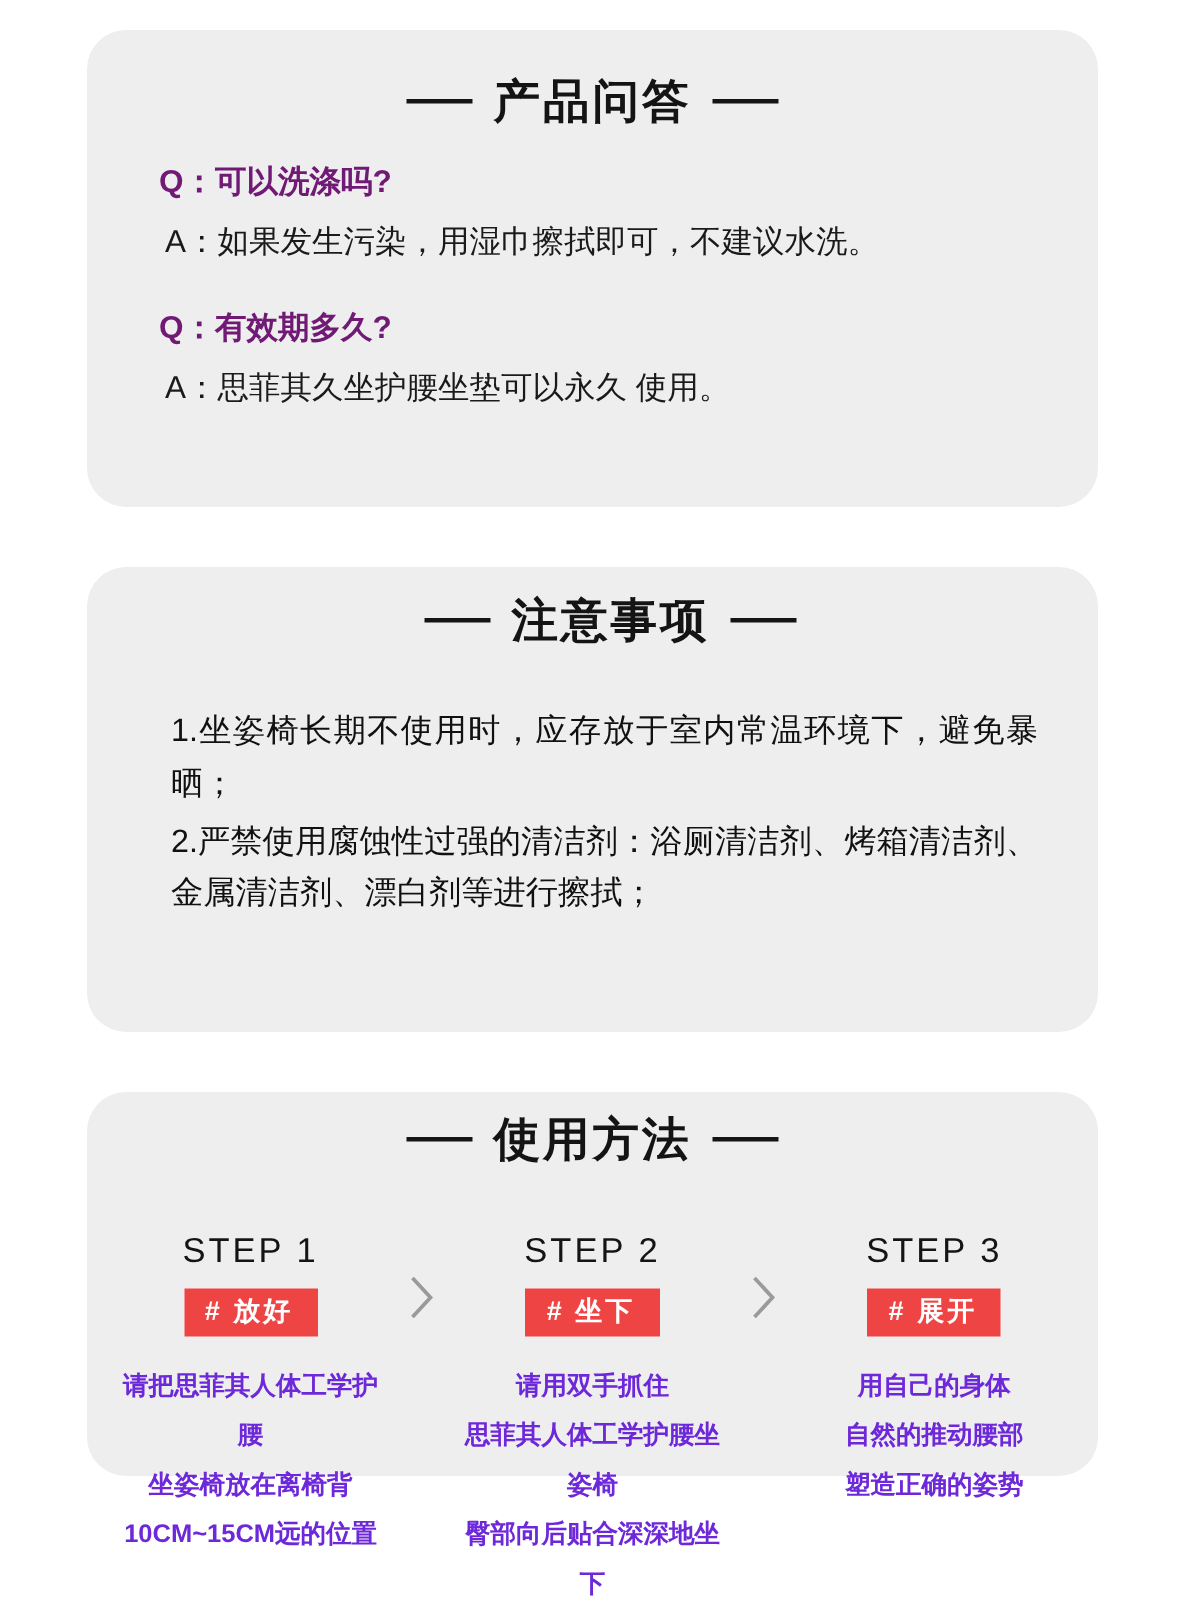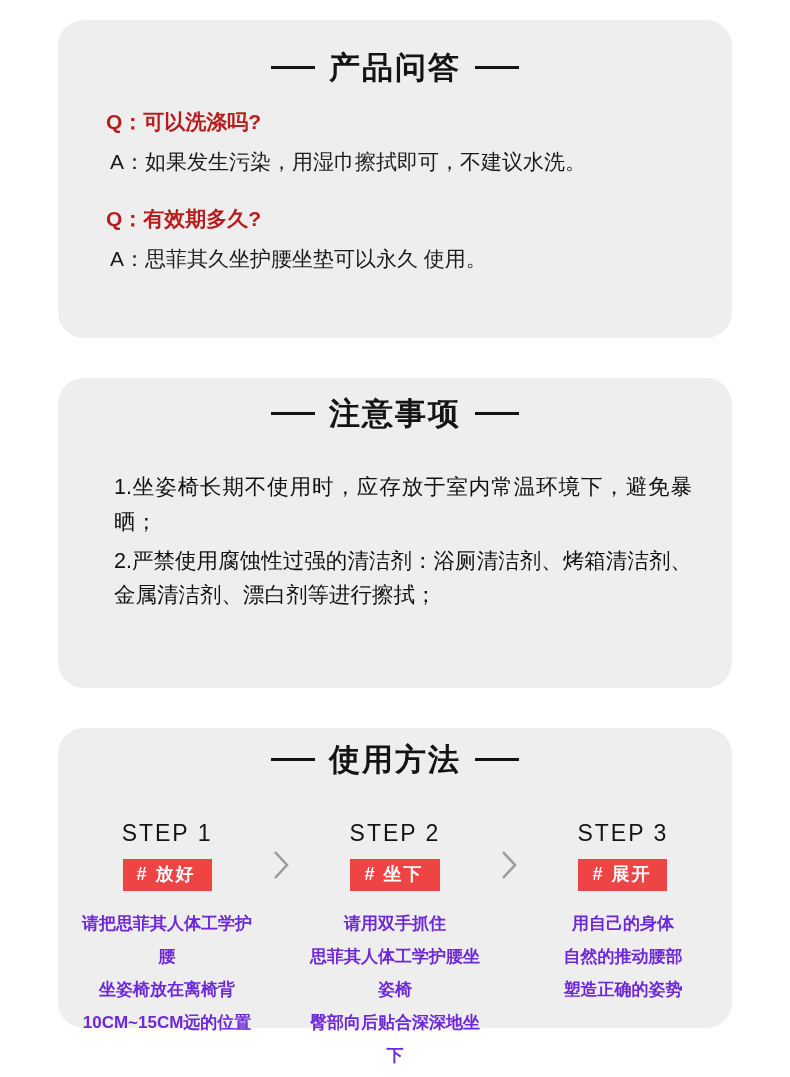--- a/index.html
+++ b/index.html
@@ -25,21 +25,21 @@
   .section {
     position: absolute;
     left: 58px;
     width: 674px;
     box-sizing: border-box;
     background: #eeeeee;
     border-radius: 26px;
   }
   .section.qa     { top: 20px;  height: 318px; }
   .section.notice { top: 378px; height: 310px; }
-  .section.usage  { top: 728px; height: 300px; }
+  .section.usage  { top: 728px; height: 256px; }
 
   
   .heading {
     position: absolute;
     left: 0;
     width: 100%;
     display: flex;
     align-items: center;
     justify-content: center;
     gap: 14px;
@@ -53,34 +53,34 @@
   }
   .heading .htext {
     font-size: 31px;
     font-weight: bold;
     letter-spacing: 2px;
     color: #141414;
     white-space: nowrap;
     line-height: 1;
   }
   .qa .heading     { top: 32px; }
-  .notice .heading { top: 20px; }
+  .notice .heading { top: 20px; margin-left: 12px; }
   .usage .heading  { top: 16px; }
 
   
   .qa-body {
     position: absolute;
     top: 86px;
     left: 48px;
     right: 30px;
   }
   .qa-q {
     font-size: 21px;
     font-weight: bold;
-    color: #b91c1c;
+    color: #701a75;
     margin: 0 0 8px 0;
     line-height: 1.5;
   }
   .qa-a {
     font-size: 21px;
     color: #1a1a1a;
     margin: 0 0 26px 4px;
     line-height: 1.5;
     font-weight: normal;
   }

